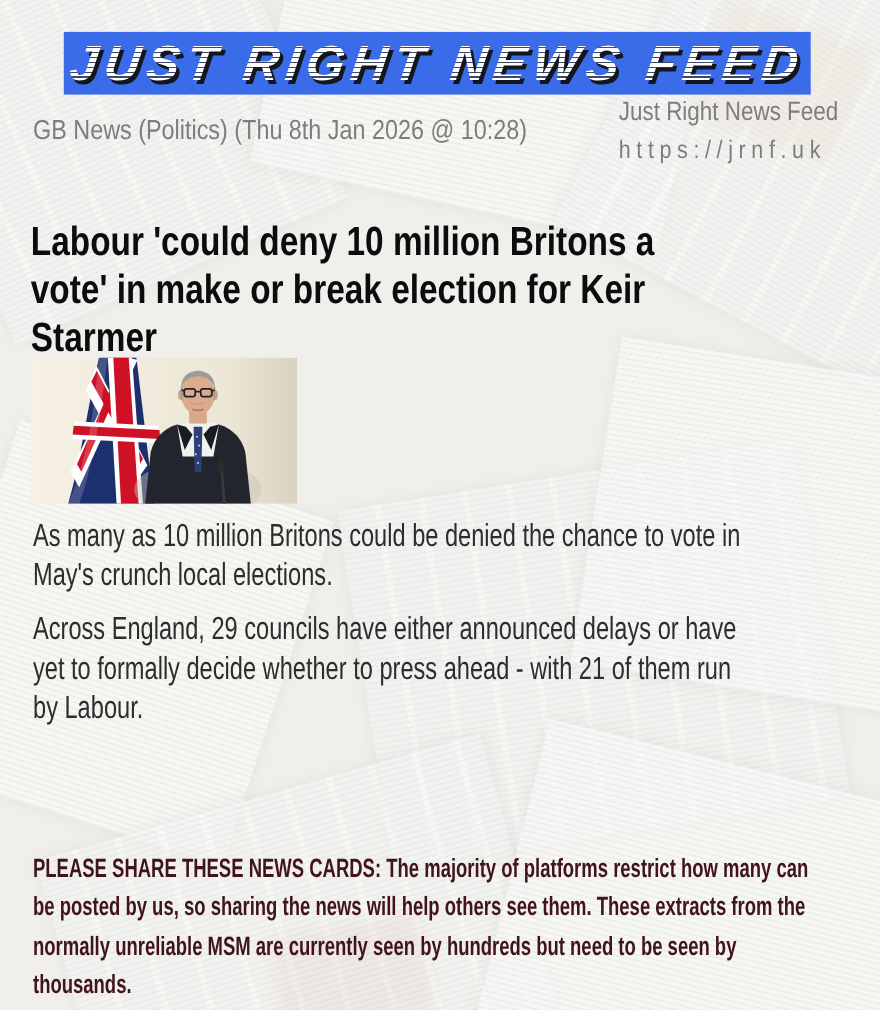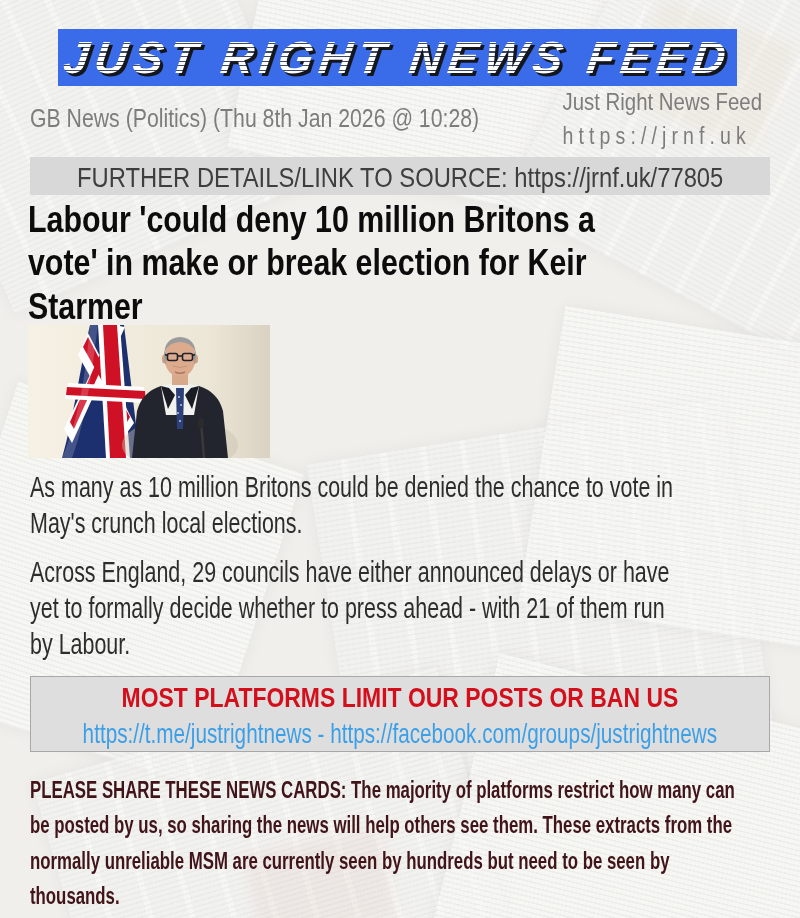--- a/index.html
+++ b/index.html
@@ -131,23 +131,20 @@
     </span>
   </div>
 
   <div class="meta-left cond">GB News (Politics) (Thu 8th Jan 2026 @ 10:28)</div>
 
   <div class="meta-right">
     <p class="feed-name">Just Right News Feed</p>
     <p class="feed-url">https://jrnf.uk</p>
   </div>
 
-  <div class="source-bar">
-    <div class="source-text cond">FURTHER DETAILS/LINK TO SOURCE: https://jrnf.uk/77805</div>
-  </div>
 
   <div class="headline cond">Labour 'could deny 10 million Britons a
 vote' in make or break election for Keir
 Starmer</div>
 
   <div class="photo">
     <svg width="242" height="133" viewBox="0 0 242 133">
       <defs>
         <linearGradient id="pbg" x1="0" y1="0" x2="1" y2="0">
           <stop offset="0" stop-color="#f6f1e4"></stop>
@@ -204,23 +201,19 @@
       </g>
     </svg>
   </div>
 
   <div class="para p1 cond">As many as 10 million Britons could be denied the chance to vote in
 May's crunch local elections.</div>
   <div class="para p2 cond">Across England, 29 councils have either announced delays or have
 yet to formally decide whether to press ahead - with 21 of them run
 by Labour.</div>
 
-  <div class="notice">
-    <div class="notice-warning cond">MOST PLATFORMS LIMIT OUR POSTS OR BAN US</div>
-    <div class="notice-links cond">https://t.me/justrightnews - https://facebook.com/groups/justrightnews</div>
-  </div>
 
   <div class="share cond">PLEASE SHARE THESE NEWS CARDS: The majority of platforms restrict how many can
 be posted by us, so sharing the news will help others see them. These extracts from the
 normally unreliable MSM are currently seen by hundreds but need to be seen by
 thousands.</div>
 
 </div>
 
 </body></html>

